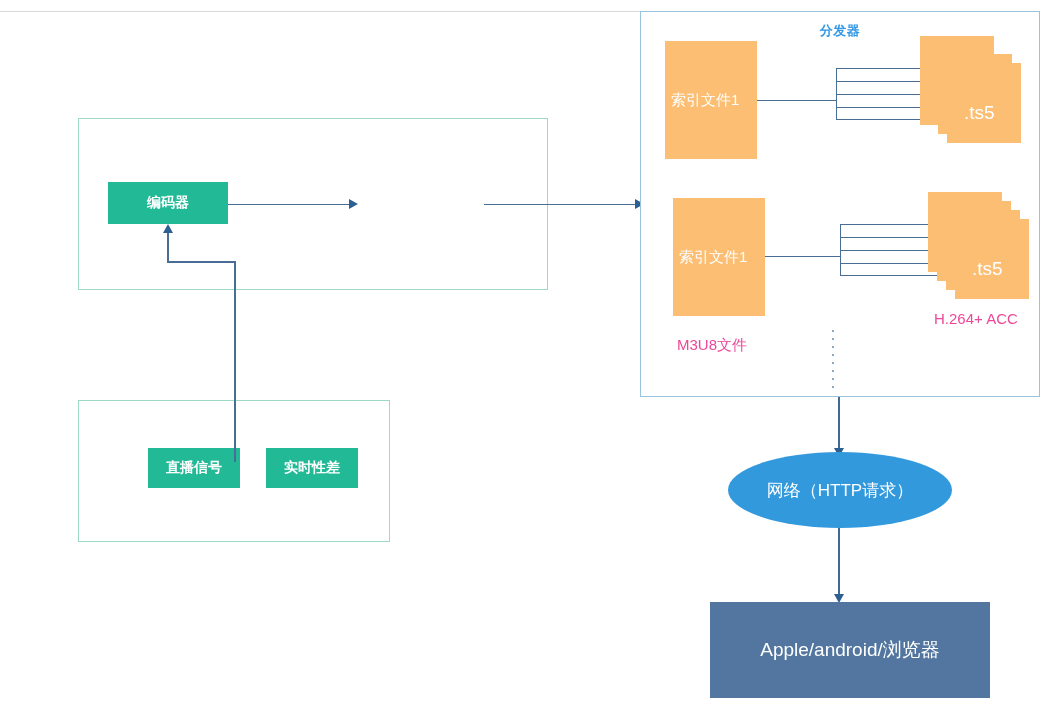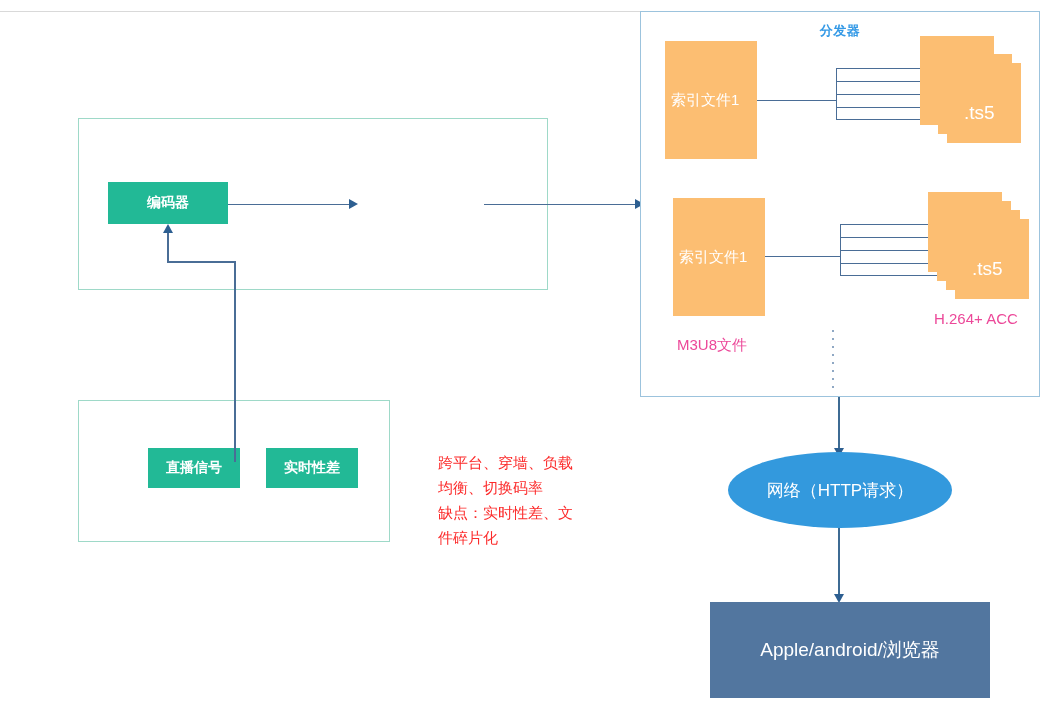--- a/index.html
+++ b/index.html
@@ -206,24 +206,20 @@
 
   <div class="node node-teal" style="left:108px; top:448px; width:92px; height:40px;margin-left:40px;">直播信号</div>
 
   <div class="node node-teal" style="left:266px; top:448px; width:92px; height:40px;">实时性差</div>
 
   <div class="seg-v" style="left:234px; top:262px; width:2px; height:200px;"></div>
   <div class="seg-h" style="left:167px; top:261px; width:69px; height:2px;"></div>
   <div class="seg-v" style="left:167px; top:232px; width:2px; height:30px;"></div>
   <div class="arrow-up" style="left:163px; top:224px;"></div>
 
-  <div class="red-note" style="left:438px; top:450px; width:170px;">跨平台、穿墙、负载
-均衡、切换码率
-缺点：实时性差、文
-件碎片化</div>
 
   <div class="outline-box outline-blue" style="left:640px; top:11px; width:400px; height:386px;"></div>
 
   <div class="section-title" style="left:640px; top:22px; width:400px;text-align:center;">分发器</div>
 
   <div class="idx-box" style="left:665px; top:41px; width:92px; height:118px;">索引文件1</div>
 
   <div class="seg-h" style="left:757px; top:100px; width:80px;"></div>
 
   <div class="fan" style="left:836px; top:68px; width:140px; height:52px;">

